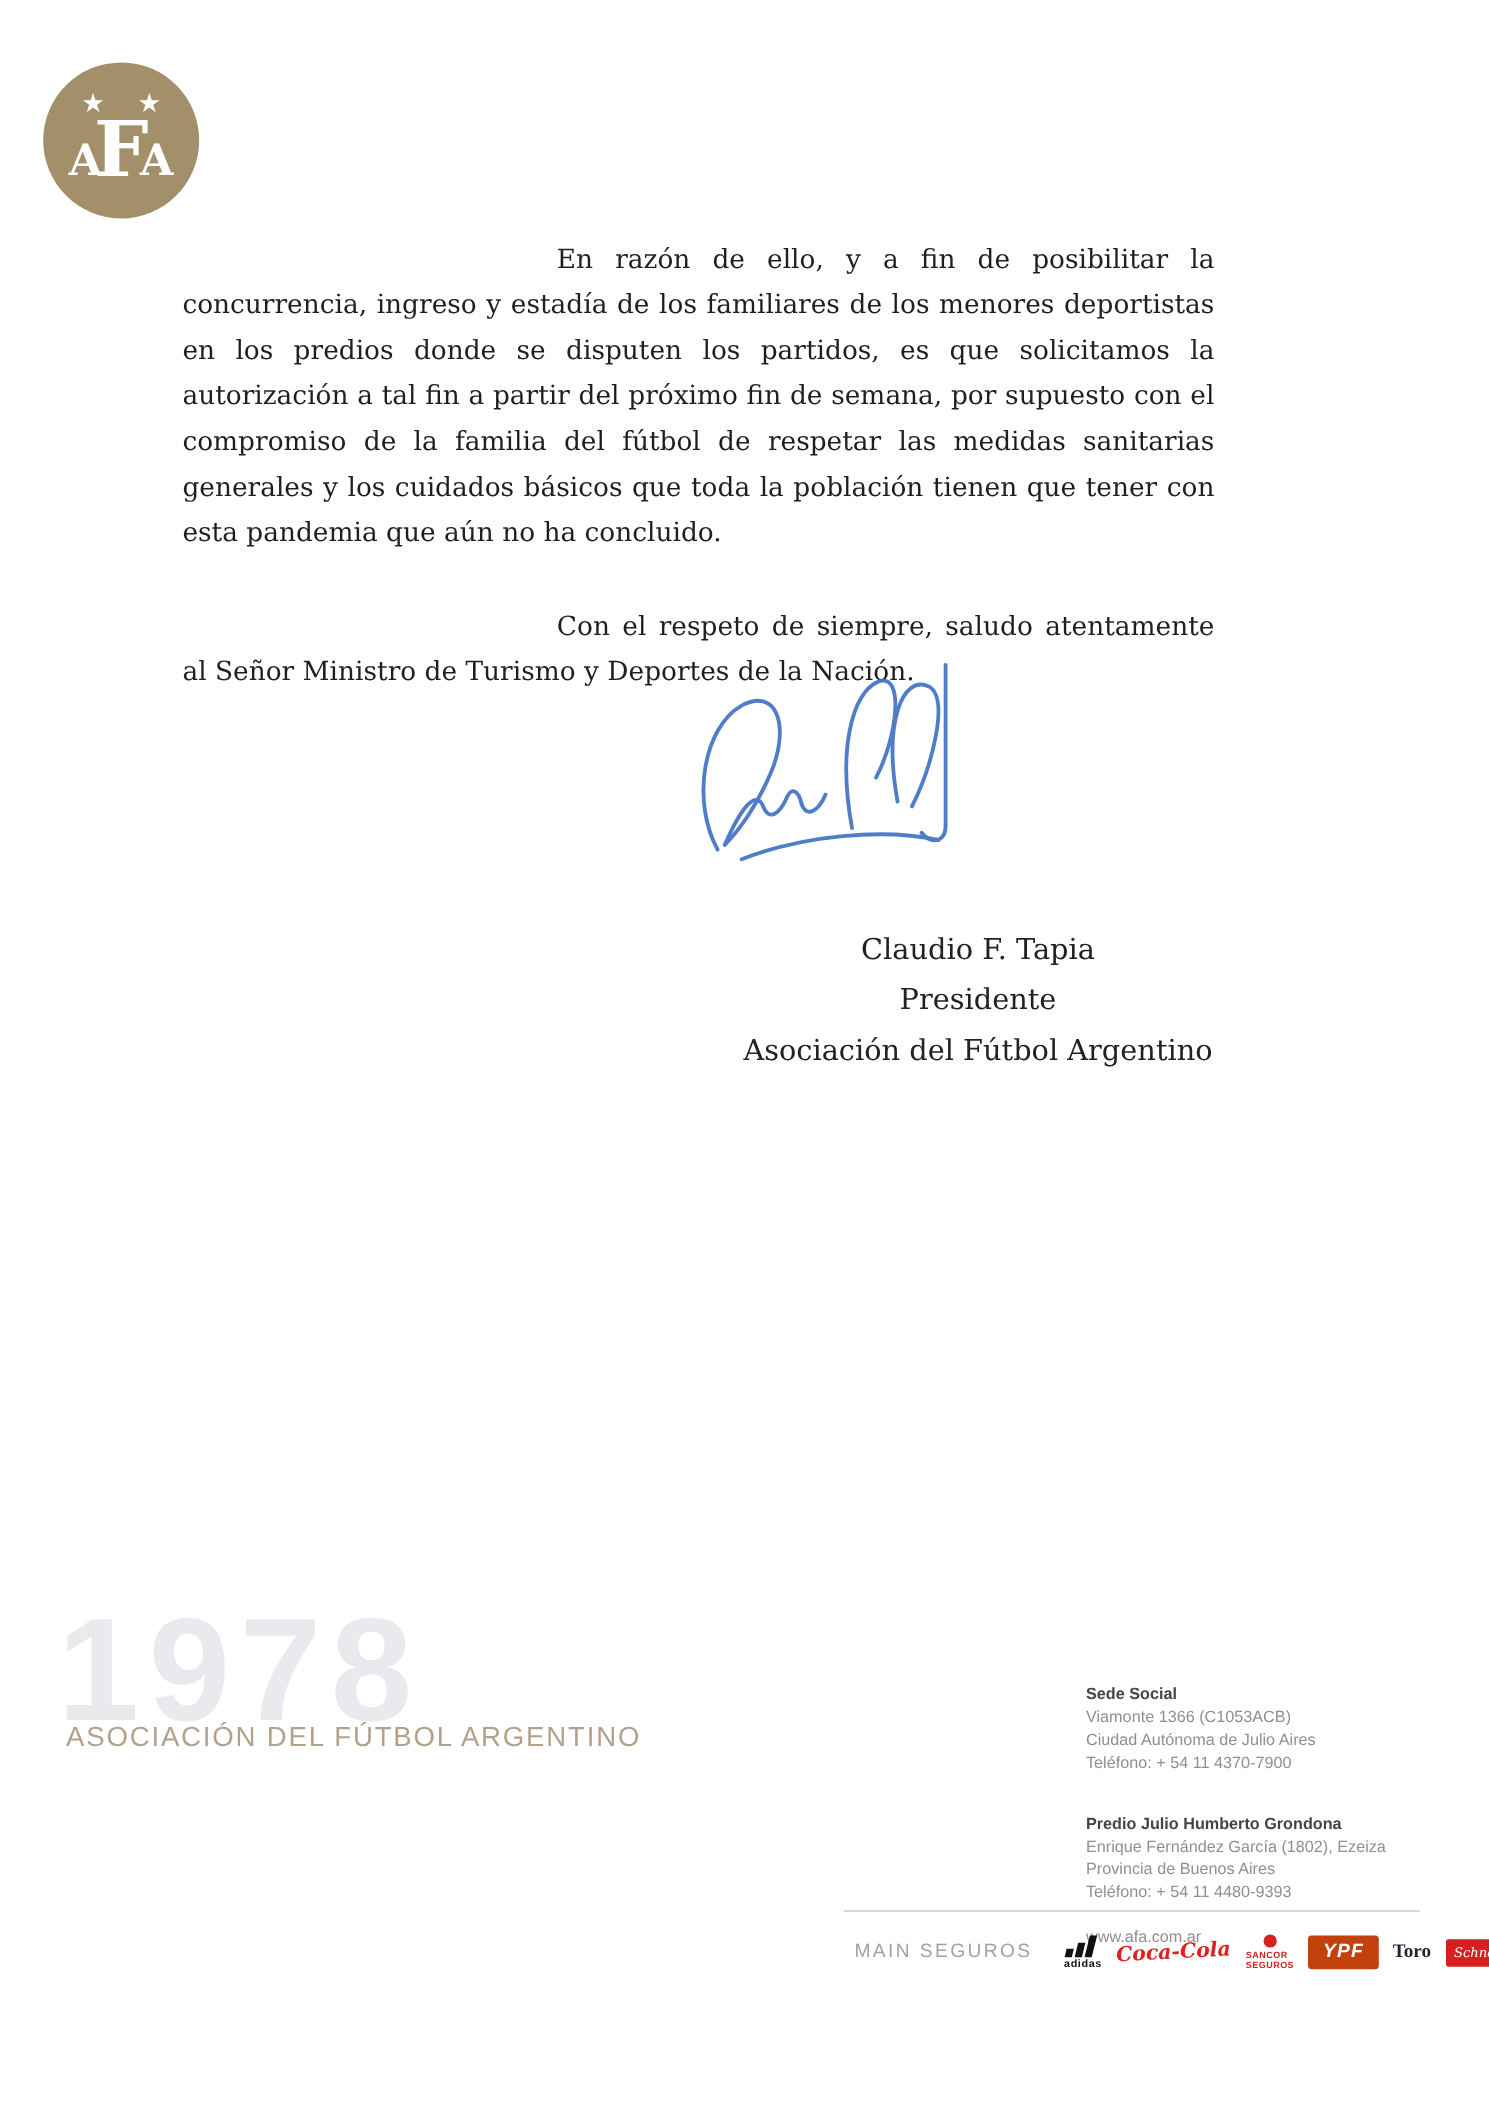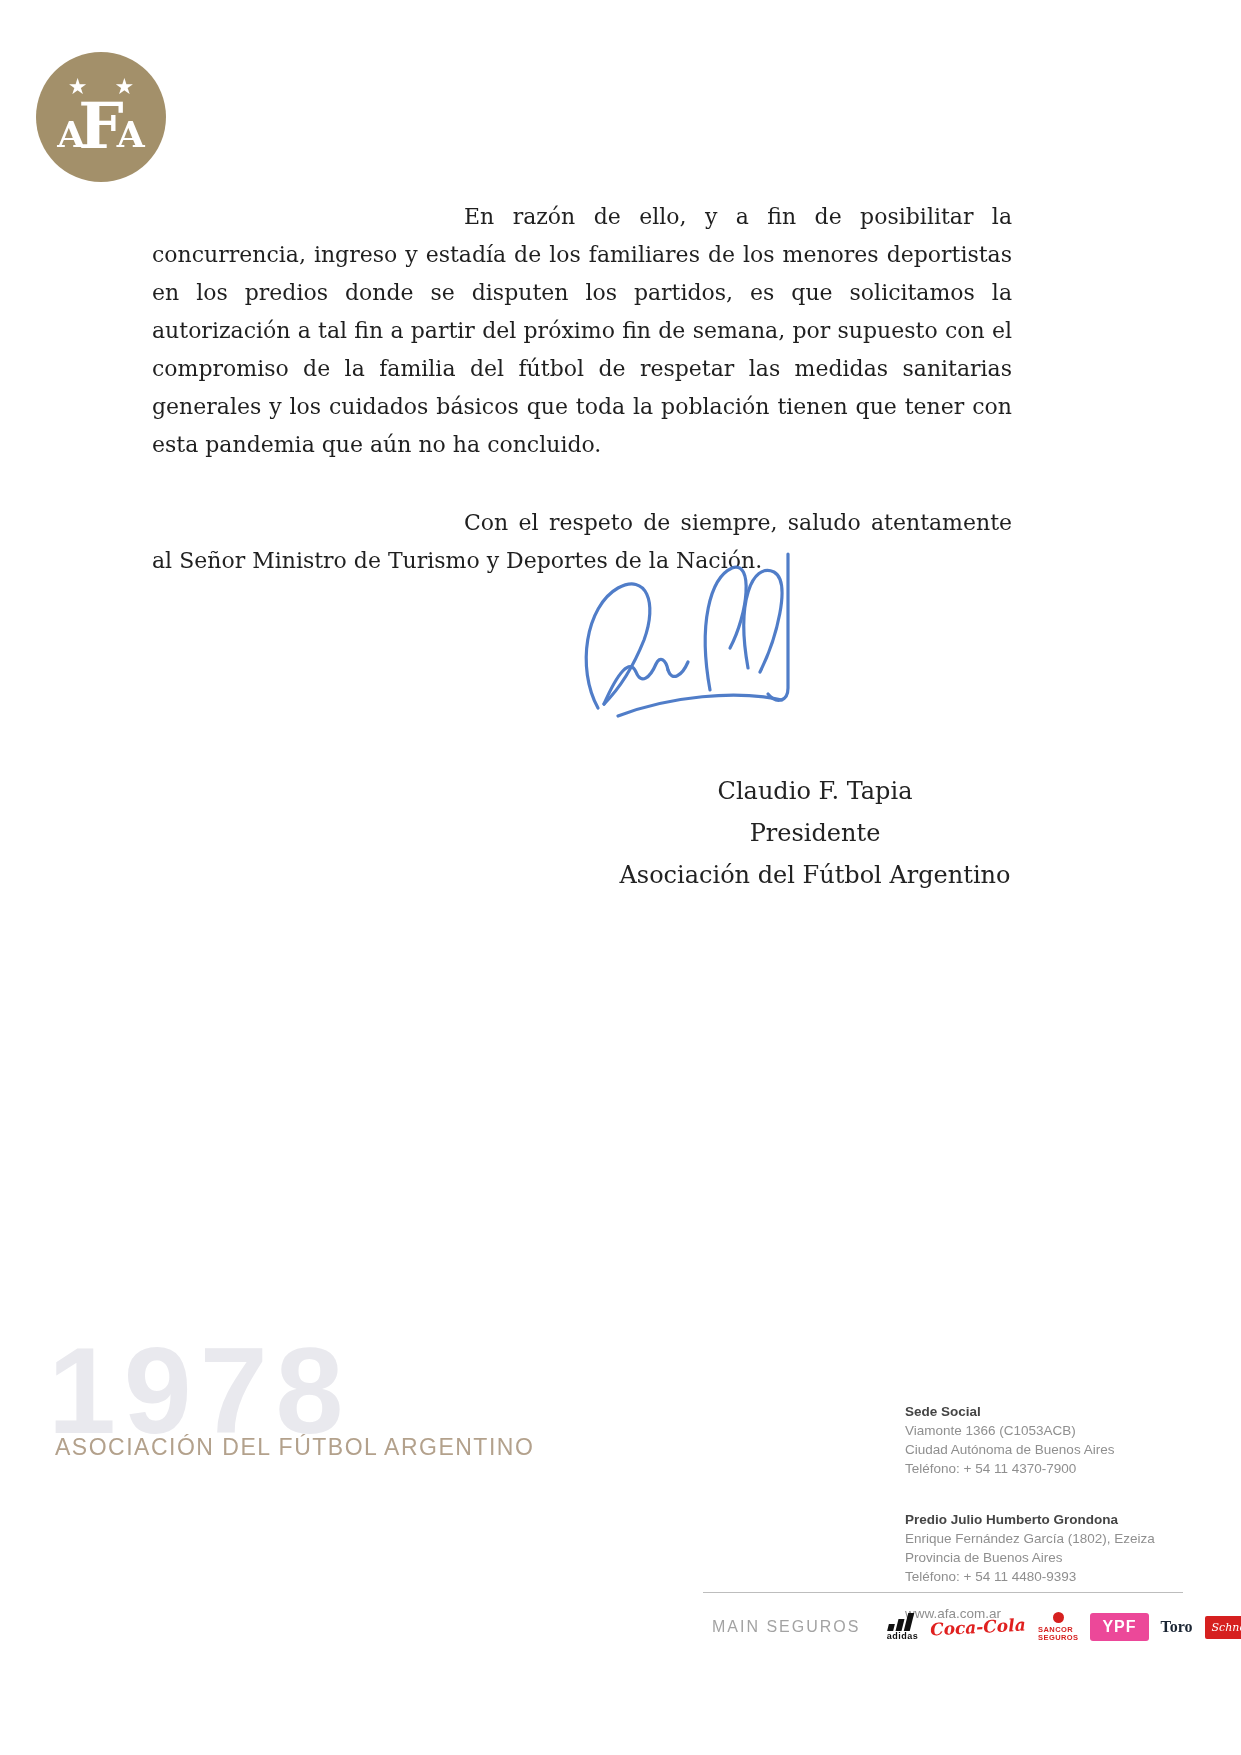--- a/index.html
+++ b/index.html
@@ -95,21 +95,21 @@
   .cocacola{
     font-family:"DejaVu Serif",serif;font-style:italic;font-weight:bold;
     color:#e0201f;font-size:17px;transform:rotate(-3deg);white-space:nowrap;
   }
 
   .sancor{flex-direction:column;gap:3px;}
   .sancor-disc{width:11px;height:11px;border-radius:50%;background:#d6201f;}
   .sancor-text{display:flex;flex-direction:column;font-size:7.5px;font-weight:bold;color:#d6201f;line-height:8px;letter-spacing:.4px;}
 
   .ypf{
-    background:#ec4899;color:#fff;font-weight:bold;
+    background:#c2410c;color:#fff;font-weight:bold;font-style:italic;
     font-size:16px;padding:5px 12px;border-radius:3px;letter-spacing:1px;
   }
 
   .toro{font-size:16px;font-weight:bold;color:#1b2533;font-family:"Liberation Serif",serif;}
 
   .schneider{
     background:#d6201f;color:#fff;font-family:"DejaVu Serif",serif;
     font-style:italic;font-size:11px;padding:5px 7px;border-radius:2px;white-space:nowrap;
   }
 </style>
@@ -152,21 +152,21 @@
     <div>Asociación del Fútbol Argentino</div>
   </div>
 
   <div class="wm wm-1978">1978</div>
   <div class="footer-brand">ASOCIACIÓN DEL FÚTBOL ARGENTINO</div>
 
   <div class="contact">
     <div class="grp">
       <div class="grp-title">Sede Social</div>
       <div>Viamonte 1366 (C1053ACB)</div>
-      <div>Ciudad Autónoma de Buenos Aires</div>
+      <div>Ciudad Autónoma de Julio Aires</div>
       <div>Teléfono: + 54 11 4370-7900</div>
     </div>
     <div class="grp">
       <div class="grp-title">Predio Julio Humberto Grondona</div>
       <div>Enrique Fernández García (1802), Ezeiza</div>
       <div>Provincia de Buenos Aires</div>
       <div>Teléfono: + 54 11 4480-9393</div>
     </div>
     <div class="website">www.afa.com.ar</div>
   </div>

